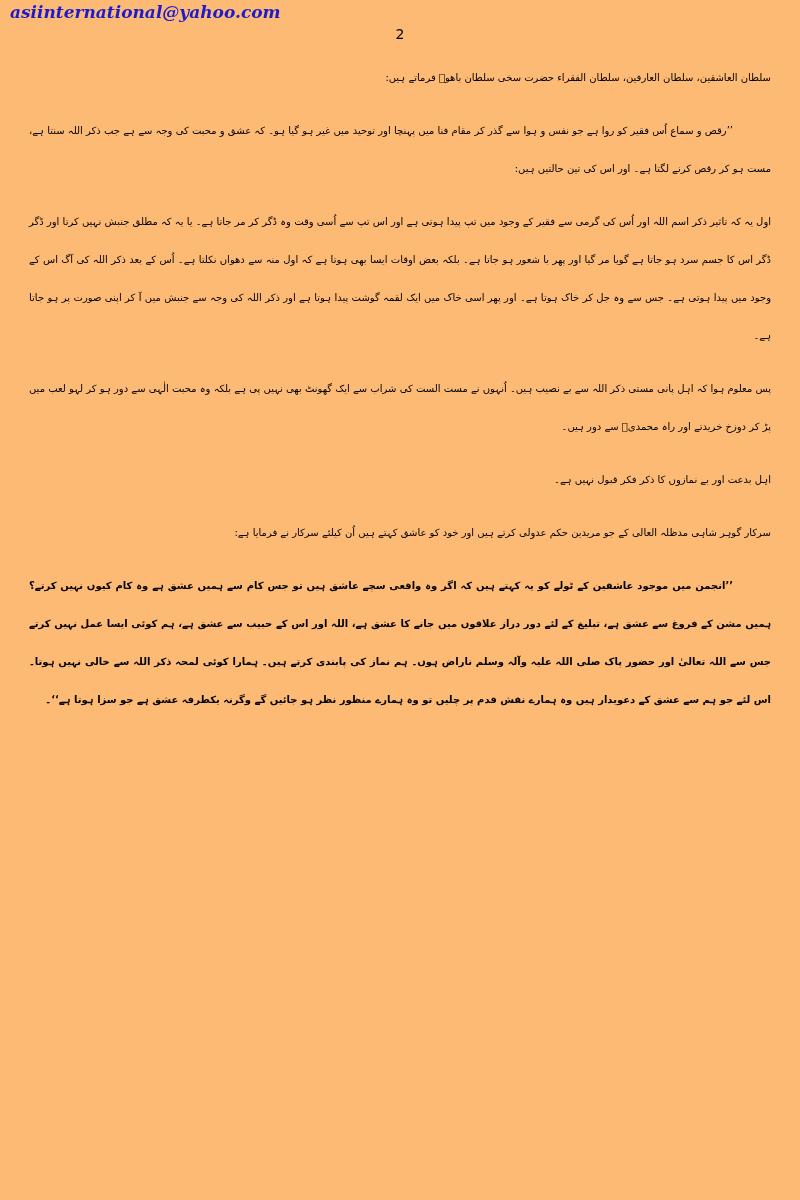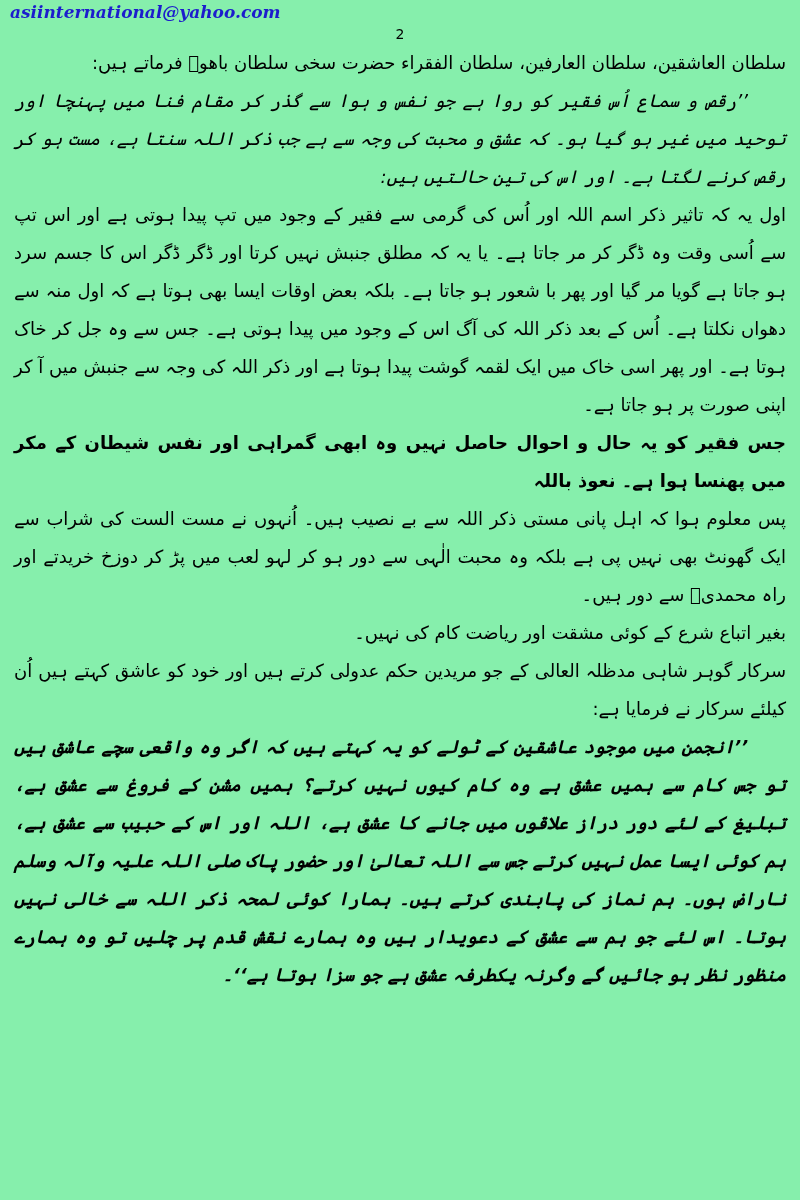--- a/index.html
+++ b/index.html
@@ -1,21 +1,21 @@
 <!DOCTYPE html>
 <html lang="ur"><head>
 <meta charset="utf-8">
 <style>
   * { box-sizing: border-box; }
   html, body { margin: 0; padding: 0; background: #ffffff; }
   .page {
     position: relative;
     width: 800px;
     height: 1200px;
-    background: #86efac;
+    background: #fdba74;
     overflow: hidden;
     font-family: "DejaVu Sans", sans-serif;
     color: #000;
   }
   .top-email {
     position: absolute;
     top: 2px;
     left: 10px;
     font-family: "DejaVu Serif", serif;
     font-style: italic;
@@ -29,48 +29,47 @@
     padding-top: 26px;
     font-size: 14px;
     line-height: 16px;
     color: #000;
   }
   .content {
     direction: rtl;
     padding: 2px 14px 0 14px;
   }
   .content p {
-    margin: 0;
-    font-size: 18px;
+    margin: 15px;
+    font-size: 10px;
     line-height: 38px;
     text-align: justify;
   }
   .intro { text-align: right; font-size: 14.5px; line-height: 34px; }
   .b { font-weight: bold; }
-  .indent { text-indent: 38px; font-style: italic; }
+  .indent { text-indent: 38px; }
   .quote-main {
     font-weight: bold;
     font-size: 17px;
     line-height: 41px;
   }
 </style>
 </head>
 <body>
 
 <div class="page">
 
   <a class="top-email" href="#">asiinternational@yahoo.com</a>
 
   <div class="page-num">2</div>
 
   <div class="content">
     <p class="intro">سلطان العاشقین، سلطان العارفین، سلطان الفقراء حضرت سخی سلطان باھوؒ فرماتے ہیں:</p>
     <p class="indent">’’رقص و سماع اُس فقیر کو روا ہے جو نفس و ہوا سے گذر کر مقام فنا میں پہنچا اور توحید میں غیر ہو گیا ہو۔ کہ عشق و محبت کی وجہ سے ہے جب ذکر اللہ سنتا ہے، مست ہو کر رقص کرنے لگتا ہے۔ اور اس کی تین حالتیں ہیں:</p>
     <p>اول یہ کہ تاثیر ذکر اسم اللہ اور اُس کی گرمی سے فقیر کے وجود میں تپ پیدا ہوتی ہے اور اس تپ سے اُسی وقت وہ ڈگر کر مر جاتا ہے۔ یا یہ کہ مطلق جنبش نہیں کرتا اور ڈگر ڈگر اس کا جسم سرد ہو جاتا ہے گویا مر گیا اور پھر با شعور ہو جاتا ہے۔ بلکہ بعض اوقات ایسا بھی ہوتا ہے کہ اول منہ سے دھواں نکلتا ہے۔ اُس کے بعد ذکر اللہ کی آگ اس کے وجود میں پیدا ہوتی ہے۔ جس سے وہ جل کر خاک ہوتا ہے۔ اور پھر اسی خاک میں ایک لقمہ گوشت پیدا ہوتا ہے اور ذکر اللہ کی وجہ سے جنبش میں آ کر اپنی صورت پر ہو جاتا ہے۔</p>
-    <p class="b">جس فقیر کو یہ حال و احوال حاصل نہیں وہ ابھی گمراہی اور نفس شیطان کے مکر میں پھنسا ہوا ہے۔ نعوذ باللہ</p>
     <p>پس معلوم ہوا کہ اہل پانی مستی ذکر اللہ سے بے نصیب ہیں۔ اُنہوں نے مست الست کی شراب سے ایک گھونٹ بھی نہیں پی ہے بلکہ وہ محبت الٰہی سے دور ہو کر لہو لعب میں پڑ کر دوزخ خریدتے اور راہ محمدیؐ سے دور ہیں۔</p>
-    <p>بغیر اتباع شرع کے کوئی مشقت اور ریاضت کام کی نہیں۔</p>
+    <p>اہل بدعت اور بے نمازوں کا ذکر فکر قبول نہیں ہے۔</p>
     <p>سرکار گوہر شاہی مدظلہ العالی کے جو مریدین حکم عدولی کرتے ہیں اور خود کو عاشق کہتے ہیں اُن کیلئے سرکار نے فرمایا ہے:</p>
     <p class="quote-main indent">’’انجمن میں موجود عاشقین کے ٹولے کو یہ کہتے ہیں کہ اگر وہ واقعی سچے عاشق ہیں تو جس کام سے ہمیں عشق ہے وہ کام کیوں نہیں کرتے؟ ہمیں مشن کے فروغ سے عشق ہے، تبلیغ کے لئے دور دراز علاقوں میں جانے کا عشق ہے، اللہ اور اس کے حبیب سے عشق ہے، ہم کوئی ایسا عمل نہیں کرتے جس سے اللہ تعالیٰ اور حضور پاک صلی اللہ علیہ وآلہ وسلم ناراض ہوں۔ ہم نماز کی پابندی کرتے ہیں۔ ہمارا کوئی لمحہ ذکر اللہ سے خالی نہیں ہوتا۔ اس لئے جو ہم سے عشق کے دعویدار ہیں وہ ہمارے نقش قدم پر چلیں تو وہ ہمارے منظور نظر ہو جائیں گے وگرنہ یکطرفہ عشق ہے جو سزا ہوتا ہے‘‘۔</p>
 
   </div>
 
 </div>
 
 </body></html>

